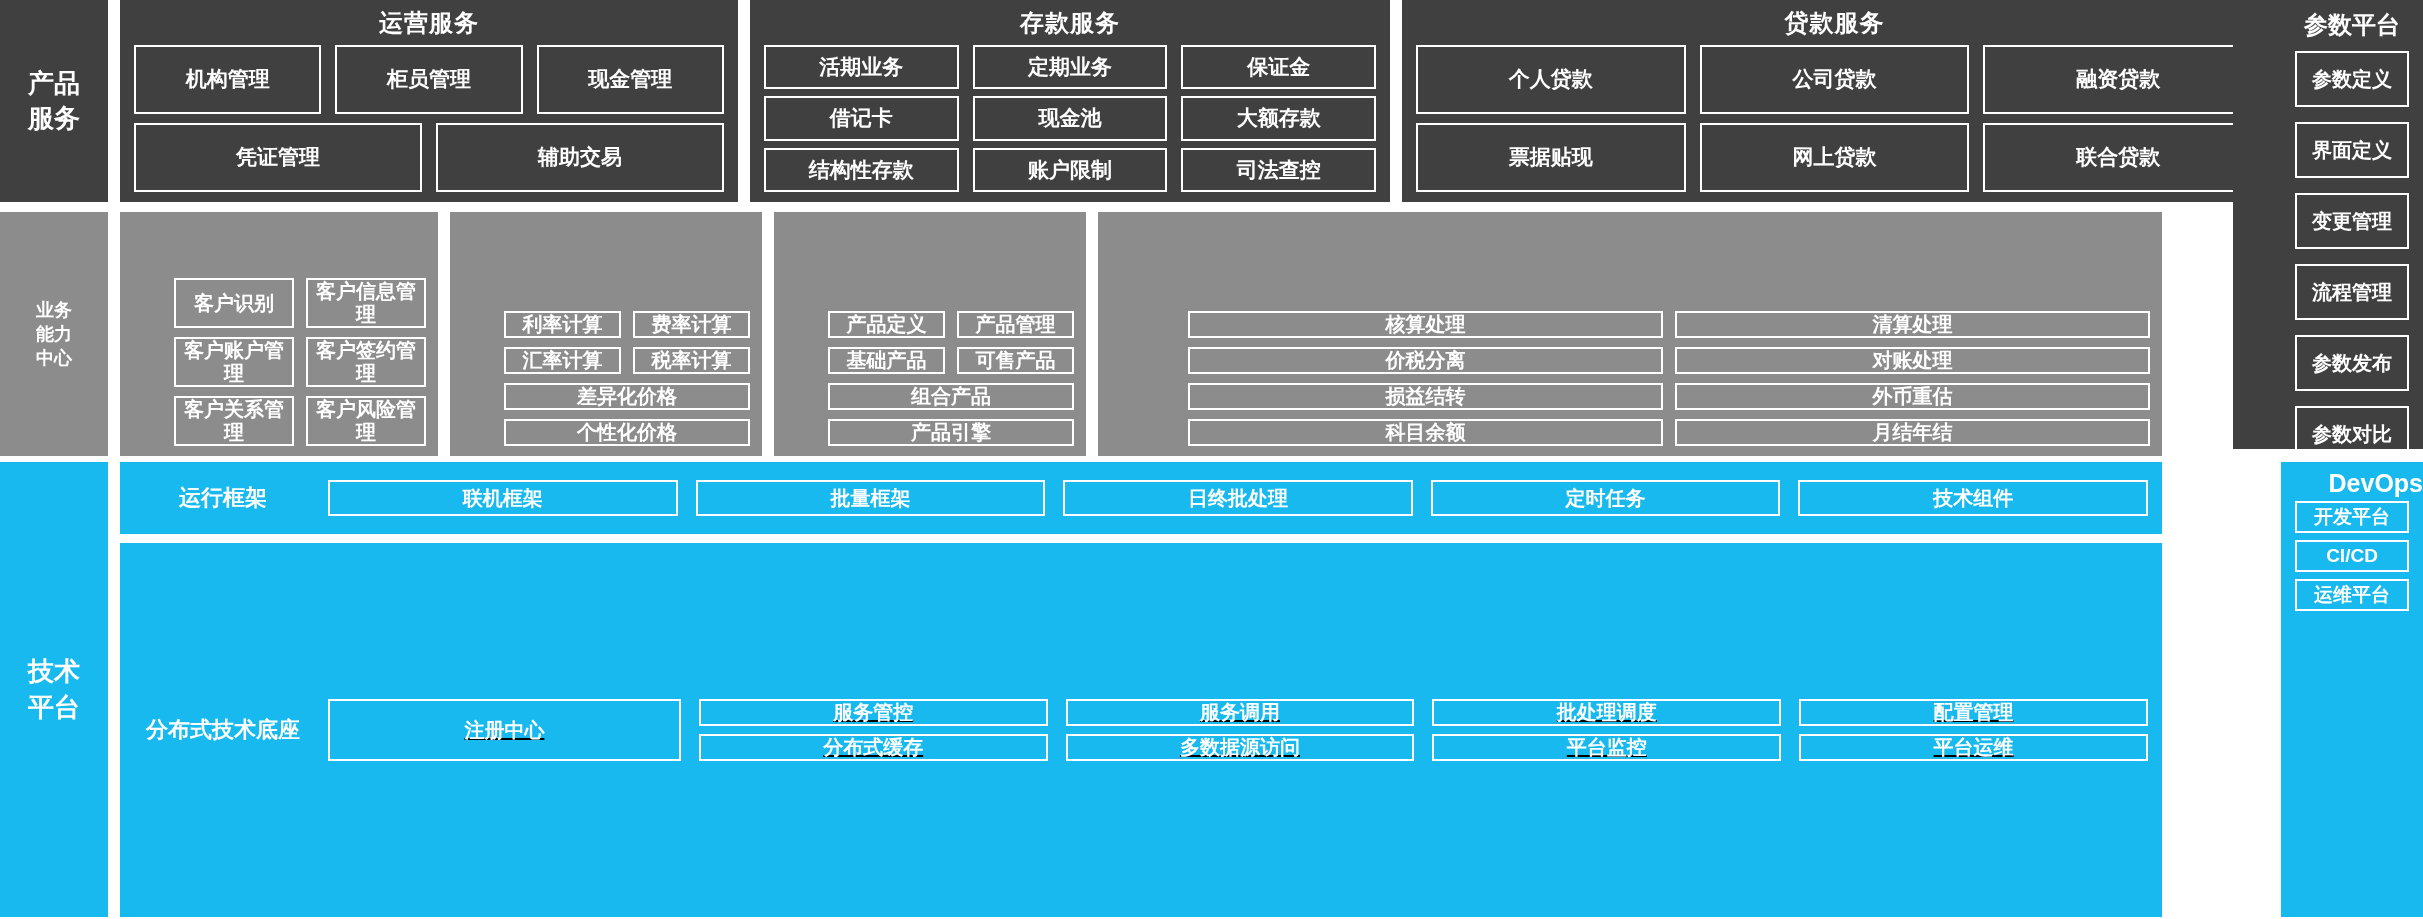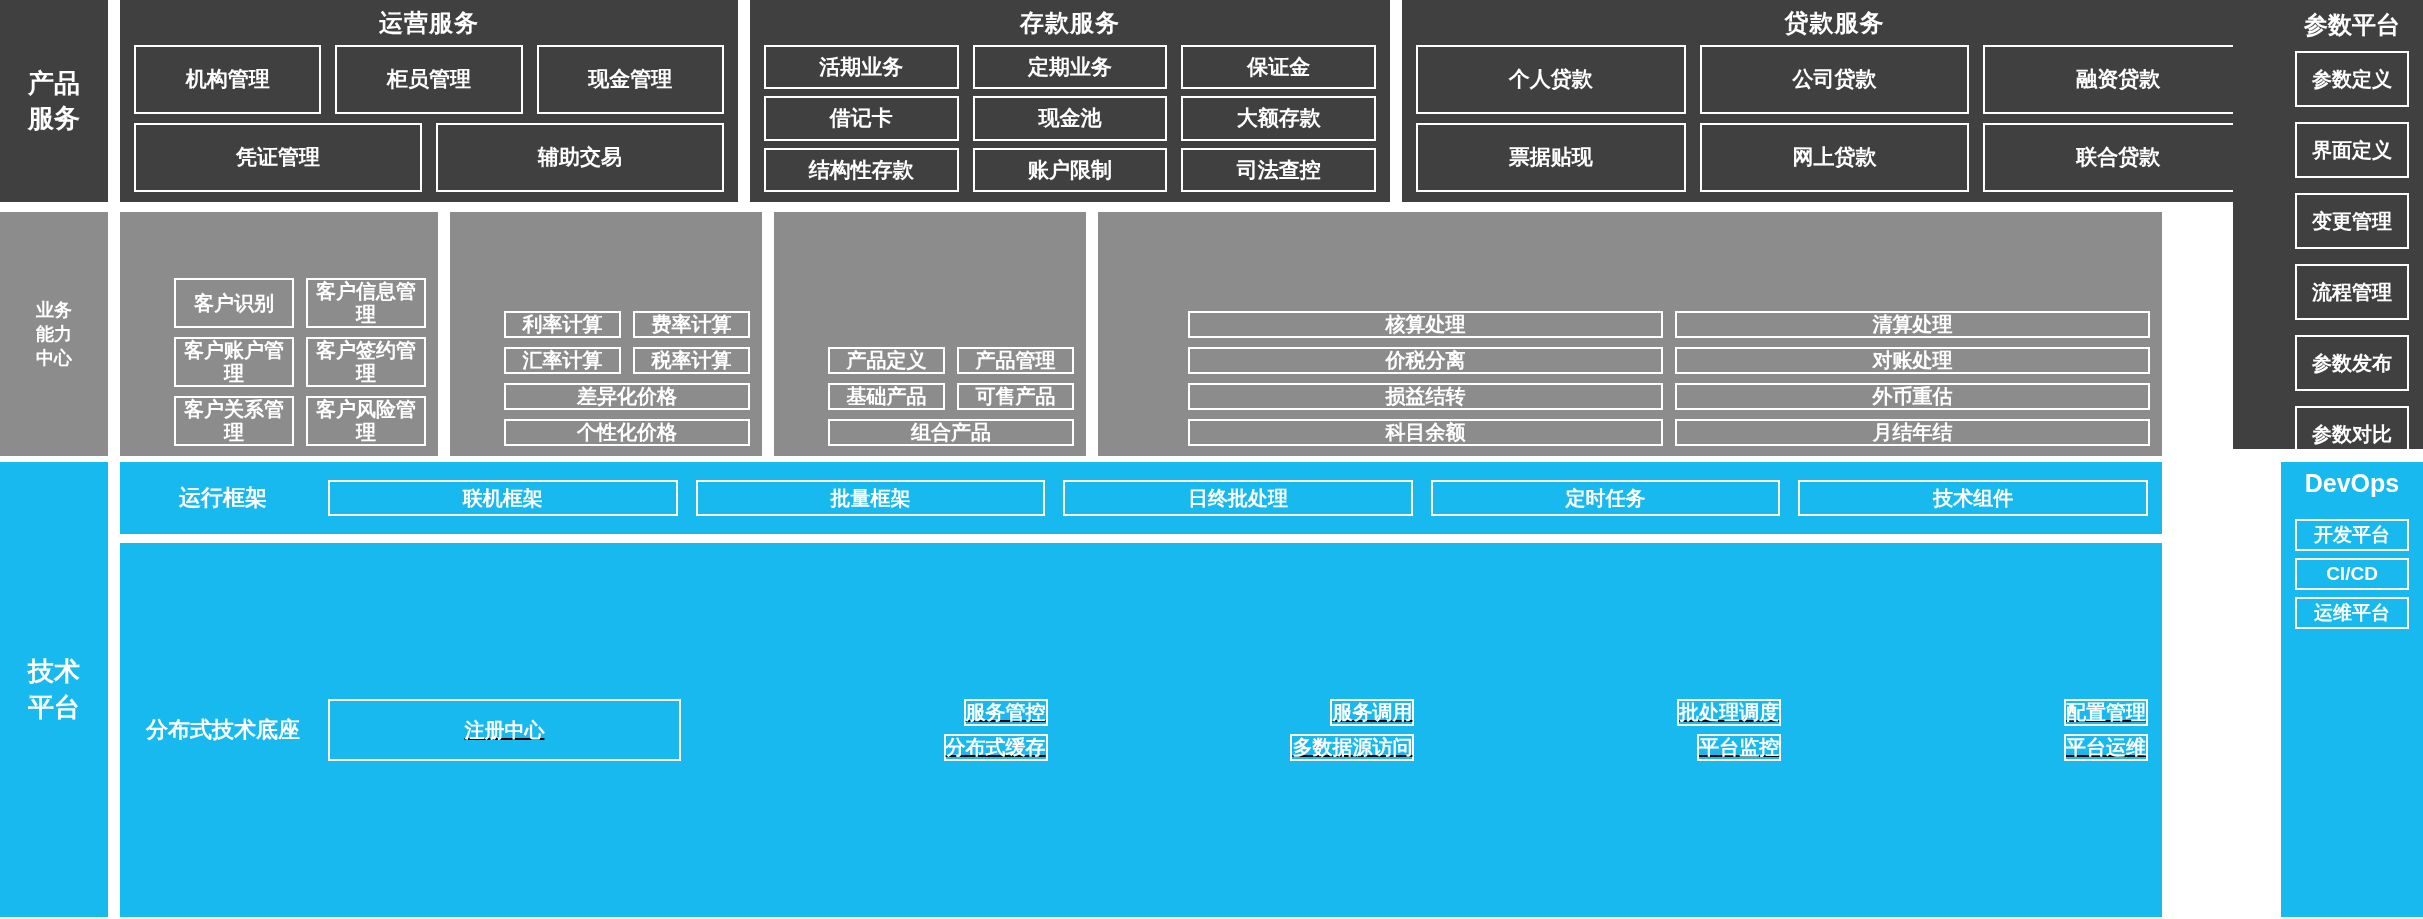--- a/index.html
+++ b/index.html
@@ -68,25 +68,25 @@
 
   
   .band3{display:flex;height:158px;gap:12px;}
   .b3-side{width:108px;flex:0 0 108px;}
   .b3-side .banner-label{height:100%;font-size:26px;line-height:1.35;}
   .b3-main{flex:1 1 auto;display:flex;flex-direction:column;gap:9px;}
   .strip{display:flex;align-items:center;padding:9px 14px;box-sizing:border-box;gap:16px;}
   .strip-label{color:#fff;font-weight:bold;font-size:22px;flex:0 0 178px;text-align:center;}
   .strip-items{flex:1 1 auto;display:flex;gap:18px;}
   .strip-items .cell{flex:1 1 0;height:36px;font-size:20px;border-width:2px;}
-  .strip-stack{flex:1 1 0;display:flex;flex-direction:column;gap:8px;align-items:flex-end;}
+  .strip-stack{flex:1 1 0;display:flex;flex-direction:column;gap:8px;}
   .strip-stack .cell{height:32px;font-size:20px;border-width:2px;}
 
   .devops{position:absolute;right:0;width:142px;}
-  .devops .rail-title{font-size:25px;padding:7px 0 21px;}
+  .devops .rail-title{font-size:25px;padding:7px 0 3px;text-align:right;}
   .devops-items{display:flex;flex-direction:column;gap:7px;padding:0 14px 10px;}
   .devops-items .cell{height:32px;font-size:19px;border-width:2px;}
 </style>
 </head>
 <body>
 
 <div class="page">
 
   <div class="band1" style="position:absolute;left:0;top:0;width:2267px;">
     <div class="b1-side cyan">
@@ -218,20 +218,23 @@
         <div class="cg-row">
           <div class="cell">产品定义</div>
           <div class="cell">产品管理</div>
         </div>
         <div class="cg-row">
           <div class="cell">基础产品</div>
           <div class="cell">可售产品</div>
         </div>
         <div class="cg-row">
           <div class="cell">组合产品</div>
+        </div>
+        <div class="cg-row">
+          <div class="cell">产品引擎</div>
         </div>
       </div>
     </div>
 
     <div class="center grey" style="flex:1 1 auto;">
       <div class="vlabel">核算中心</div>
       <div style="display:flex;flex-direction:column;justify-content:center;flex:0 0 32px;padding-left:4px;">
         <div class="vlabel" style="font-size:19px;flex:1 1 0;letter-spacing:0;">会计引擎</div>
         <div class="vlabel" style="font-size:19px;flex:1 1 0;letter-spacing:0;">业务总账</div>
       </div>

